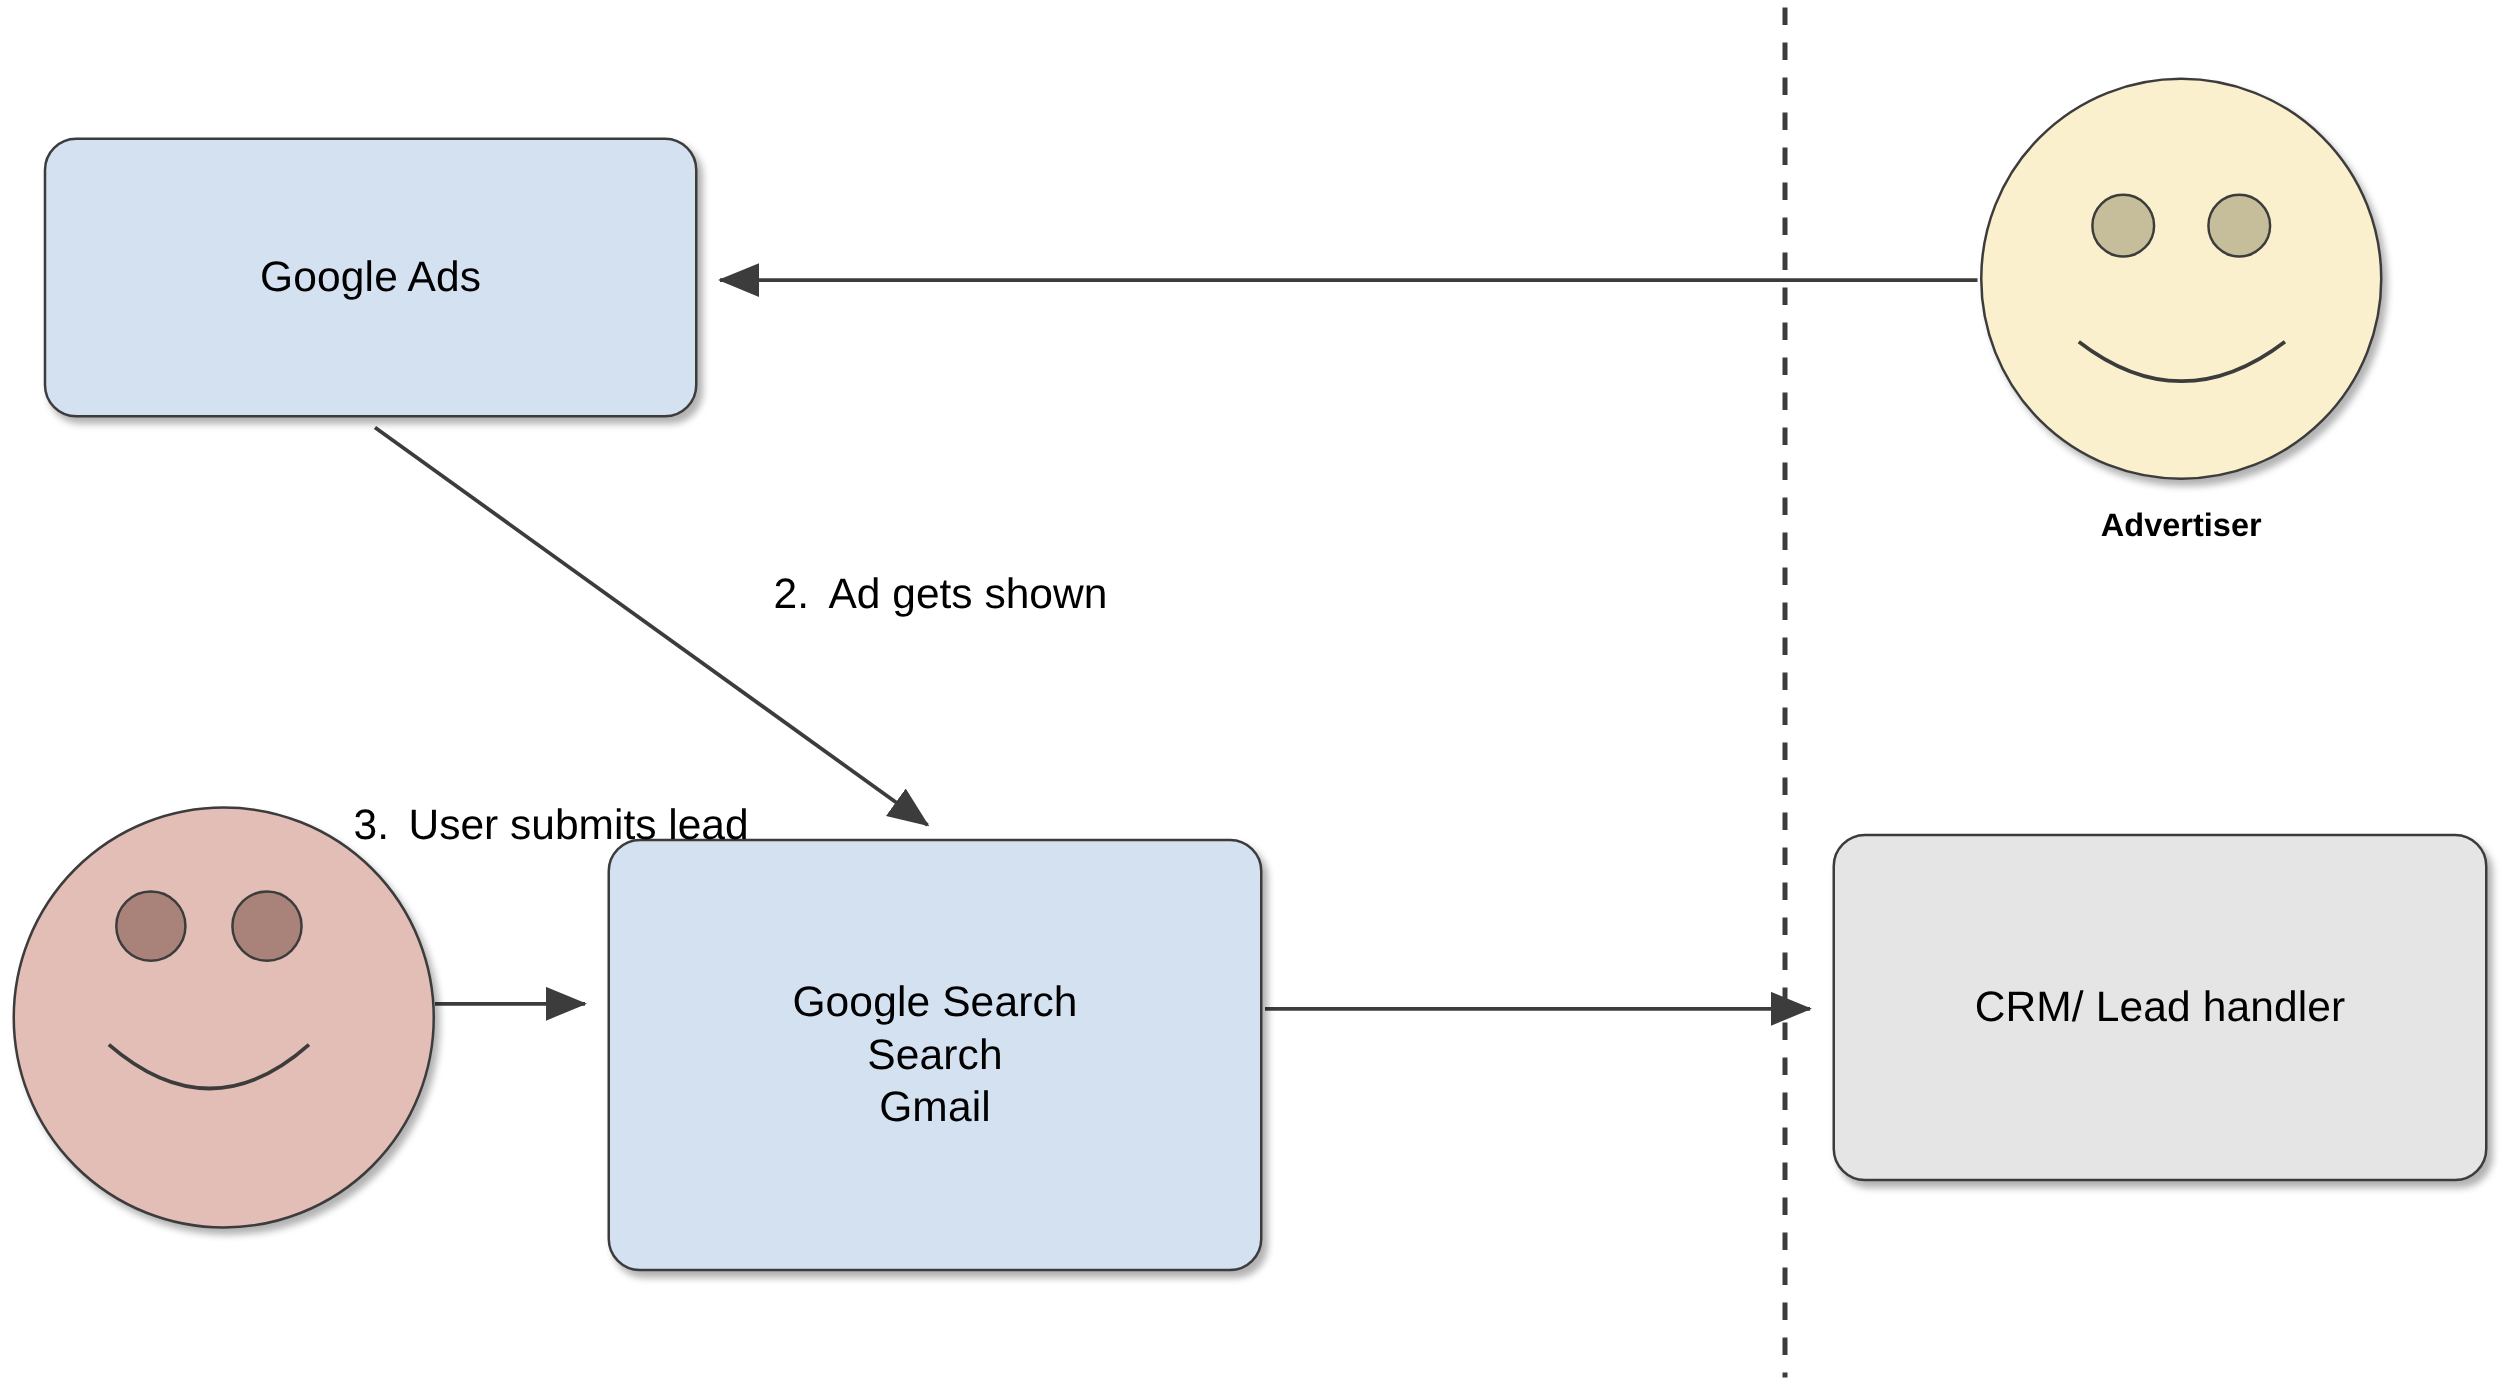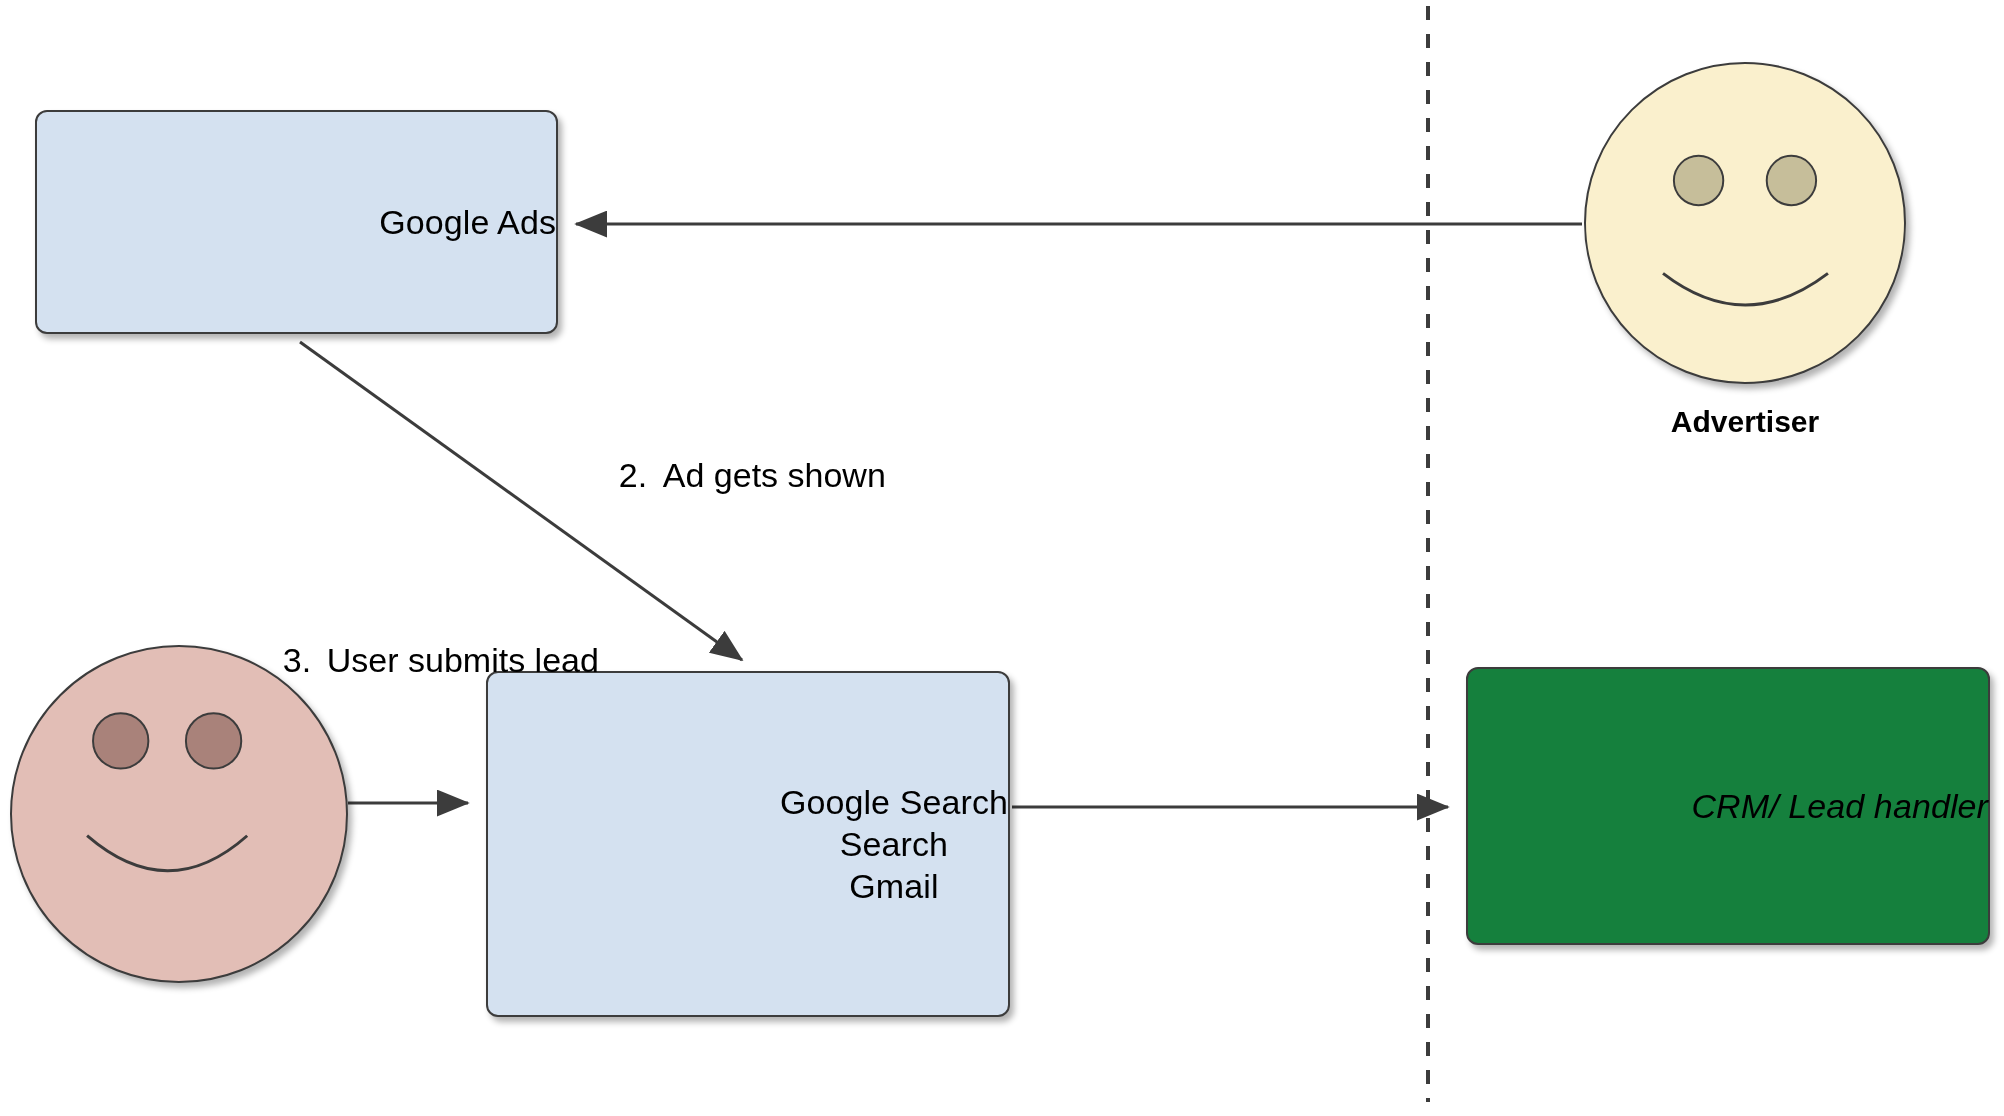--- a/index.html
+++ b/index.html
@@ -33,46 +33,45 @@
     box-sizing: border-box;
     display: flex;
     align-items: center;
     justify-content: center;
     text-align: center;
     color: #000000;
     border: 2px solid #3c3c3c;
     box-shadow: 4px 5px 6px rgba(0,0,0,0.30);
   }
   .box {
-    border-radius: 12px;
+    border-radius: 26px;
     font-size: 34px;
     line-height: 1.24;
     letter-spacing: 0.1px;
-    justify-content: flex-end;
   }
   .box.blue   { background: #D4E1F0; }
-  .box.cream  { background: #15803d; font-style: italic; }
+  .box.cream  { background: #e5e5e5; }
 
   .face {
     border-radius: 50%;
   }
   .face.cream { background: #FAF0CD; }
   .face.pink  { background: #E2BEB6; }
 
   .face-svg {
     position: absolute;
     left: 0;
     top: 0;
     width: 100%;
     height: 100%;
   }
   .actor-label {
     position: absolute;
     color: #000000;
-    font-size: 30px;
+    font-size: 26px;
     font-weight: bold;
     text-align: center;
     white-space: pre;
   }
   .edge-label {
     position: absolute;
     color: #000000;
     font-size: 34px;
     line-height: 1.28;
     white-space: pre;

